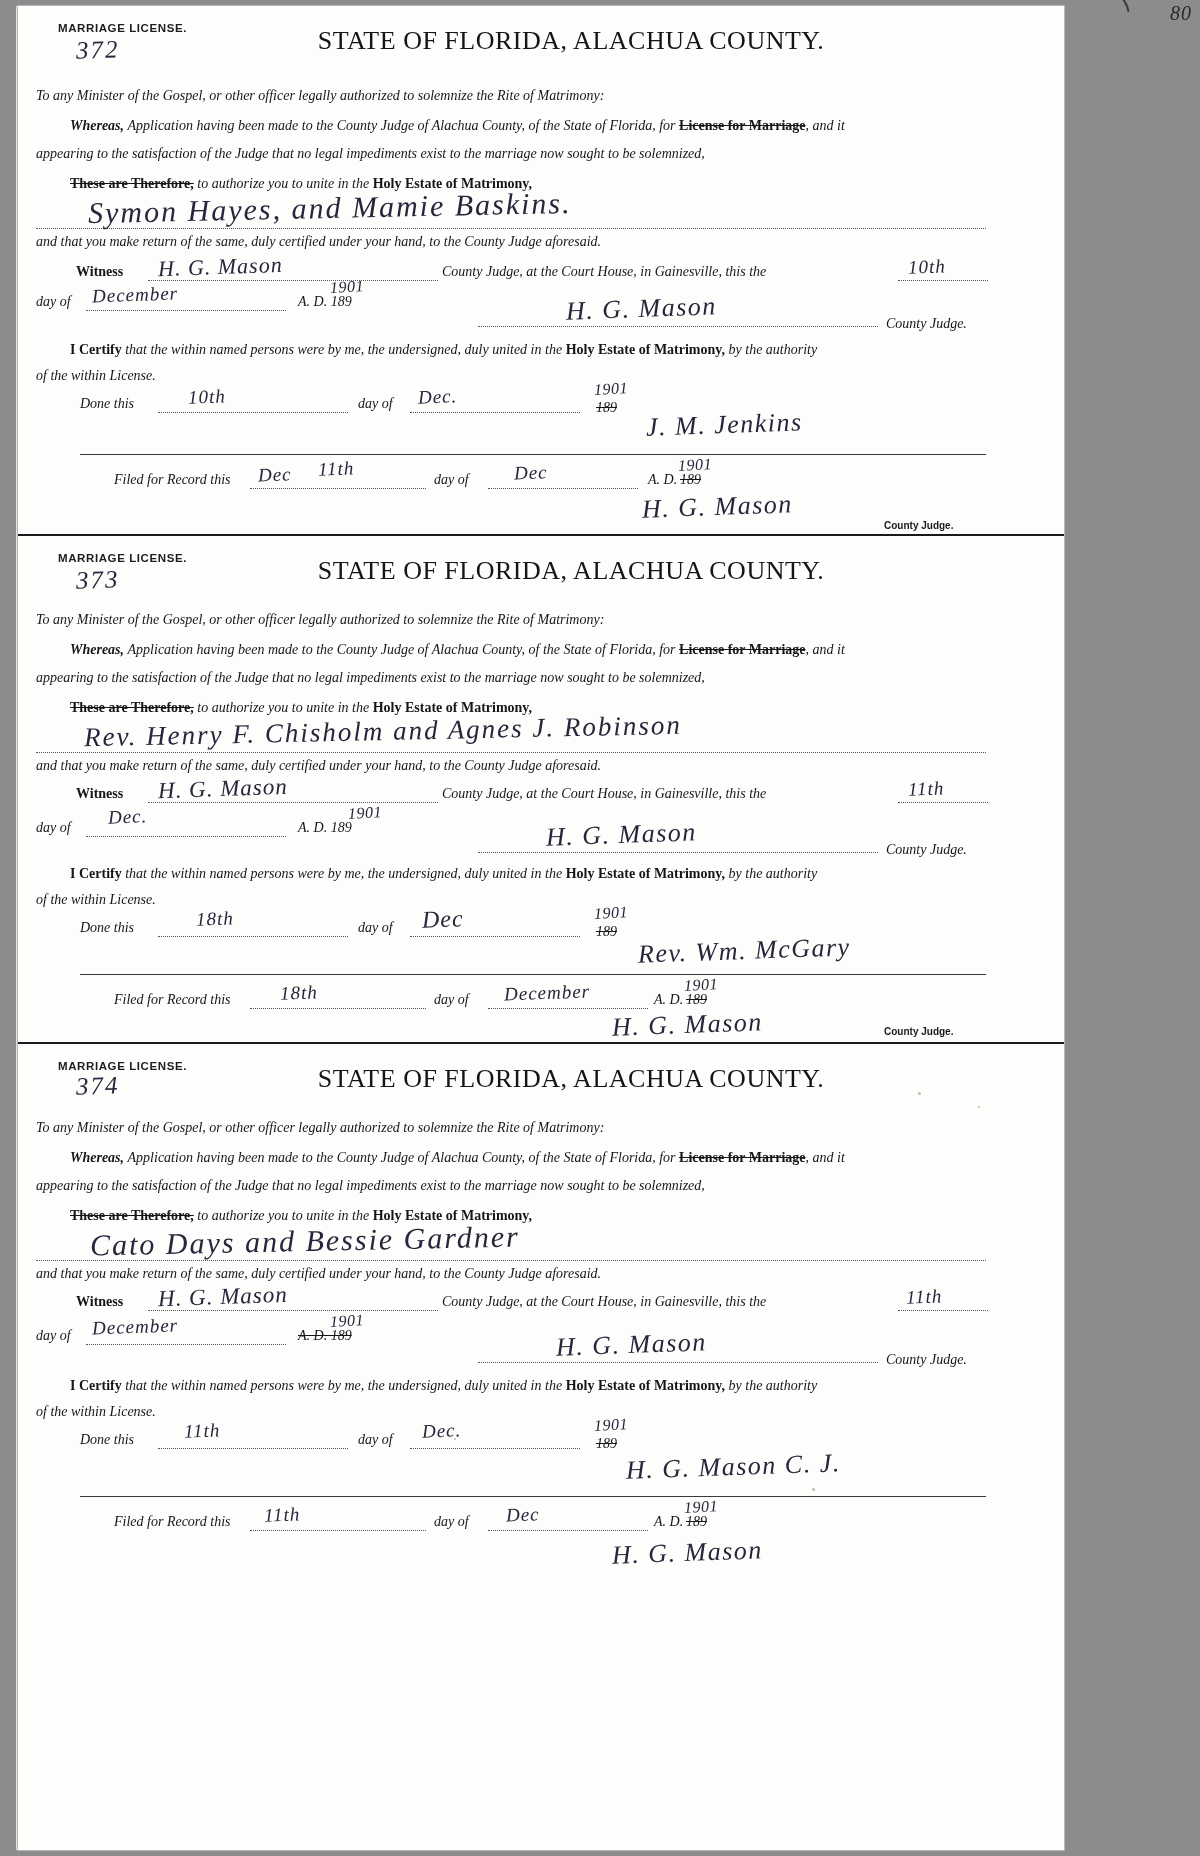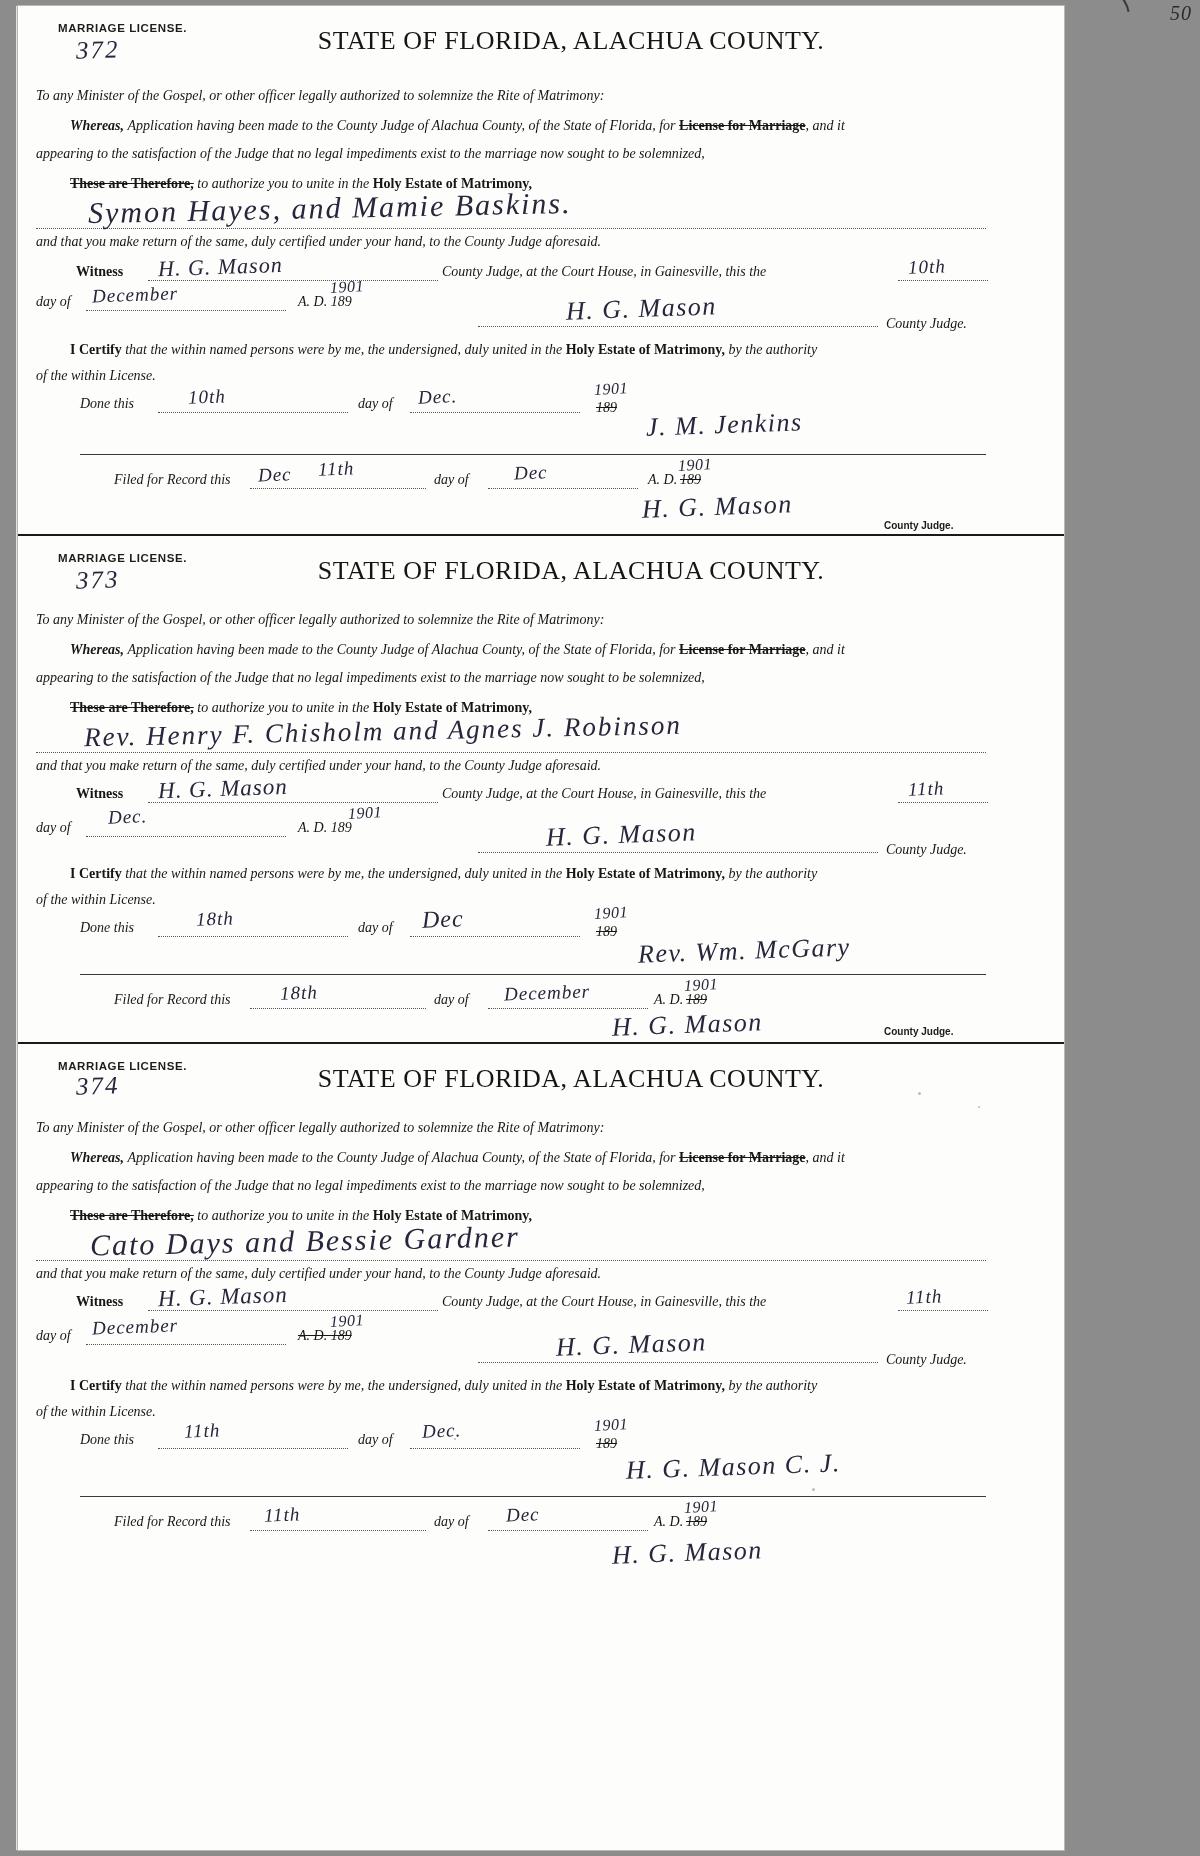--- a/index.html
+++ b/index.html
@@ -176,21 +176,21 @@
     border-radius: 50%;
   }
 </style>
 </head>
 <body>
 
 <div class="page-edge-left"></div>
 <div class="page-edge-right"></div>
 
 <div class="corner-arc"></div>
-<div class="corner-note">50</div>
+<div class="corner-note">80</div>
 
 <div class="scan">
 
   <div class="record" style="top:0; height:530px;">
     <div class="rec-inner">
       <div class="ml-label">MARRIAGE LICENSE.</div>
       <div class="rec-number hand" style="left:58px; top:30px; position:absolute;">372</div>
       <div class="title">STATE OF FLORIDA, ALACHUA COUNTY.</div>
 
       <div class="line ital" style="left:18px; top:82px;">To any Minister of the Gospel, or other officer legally authorized to solemnize the Rite of Matrimony:</div>

